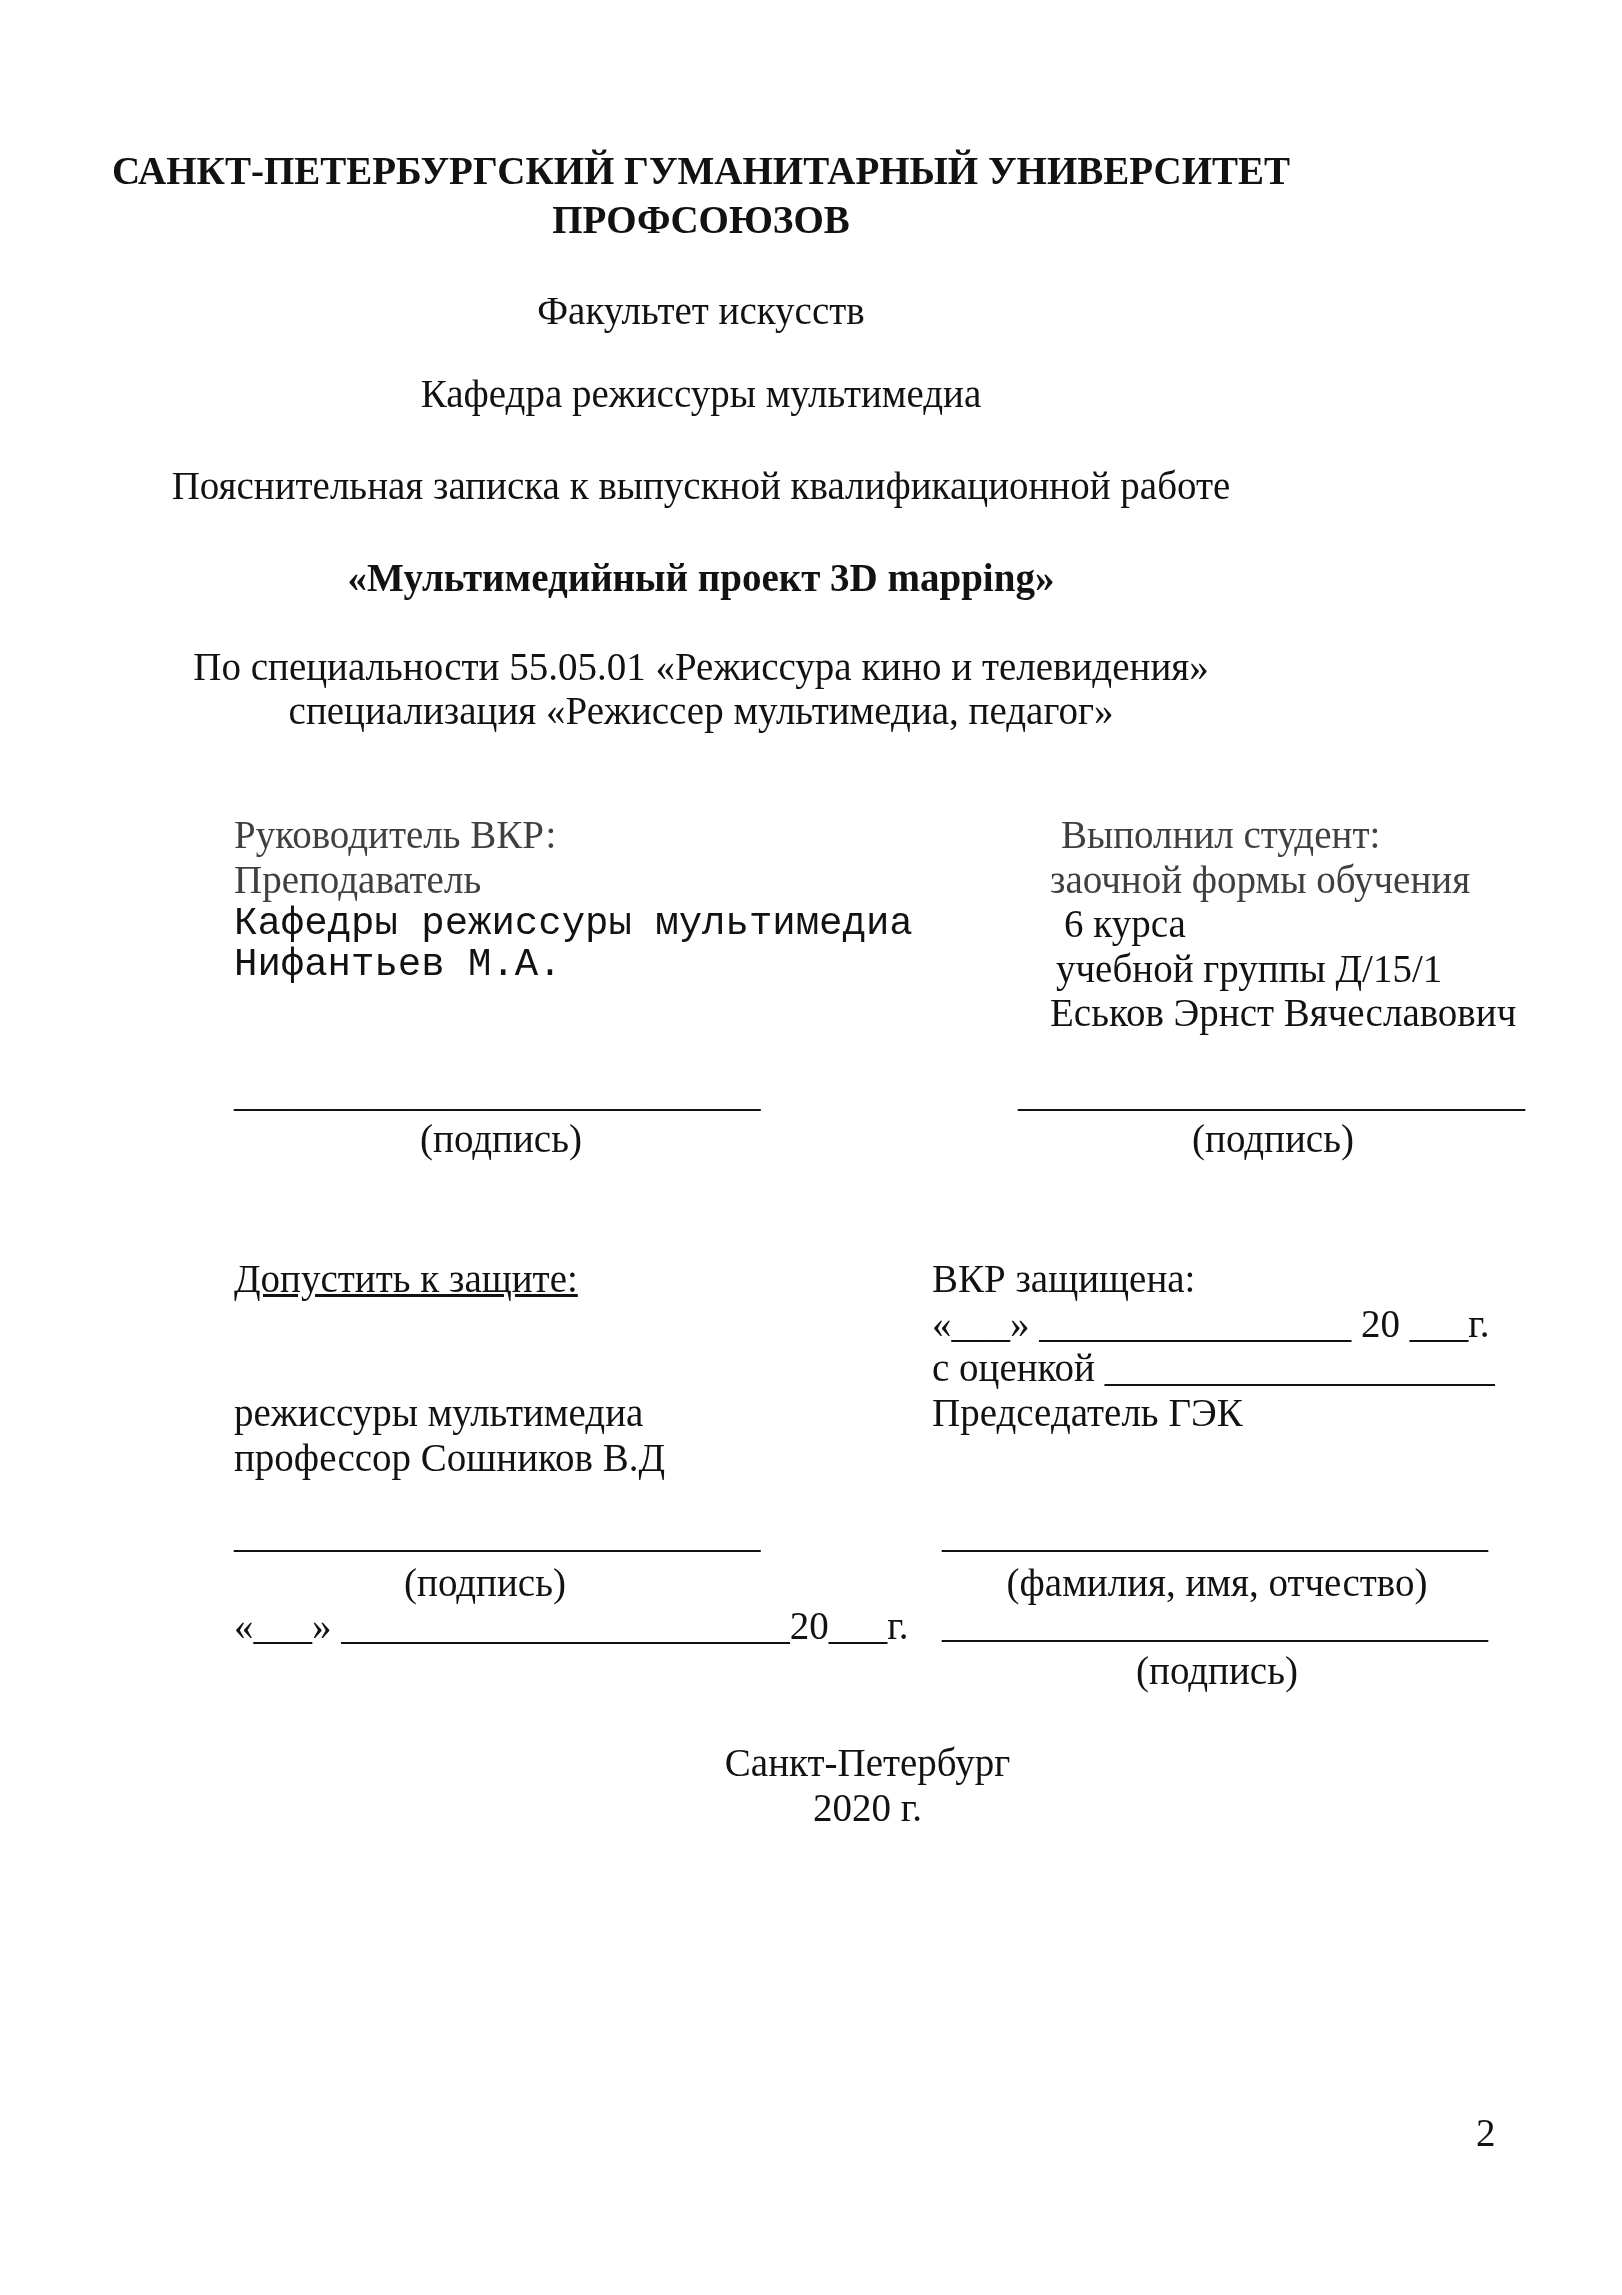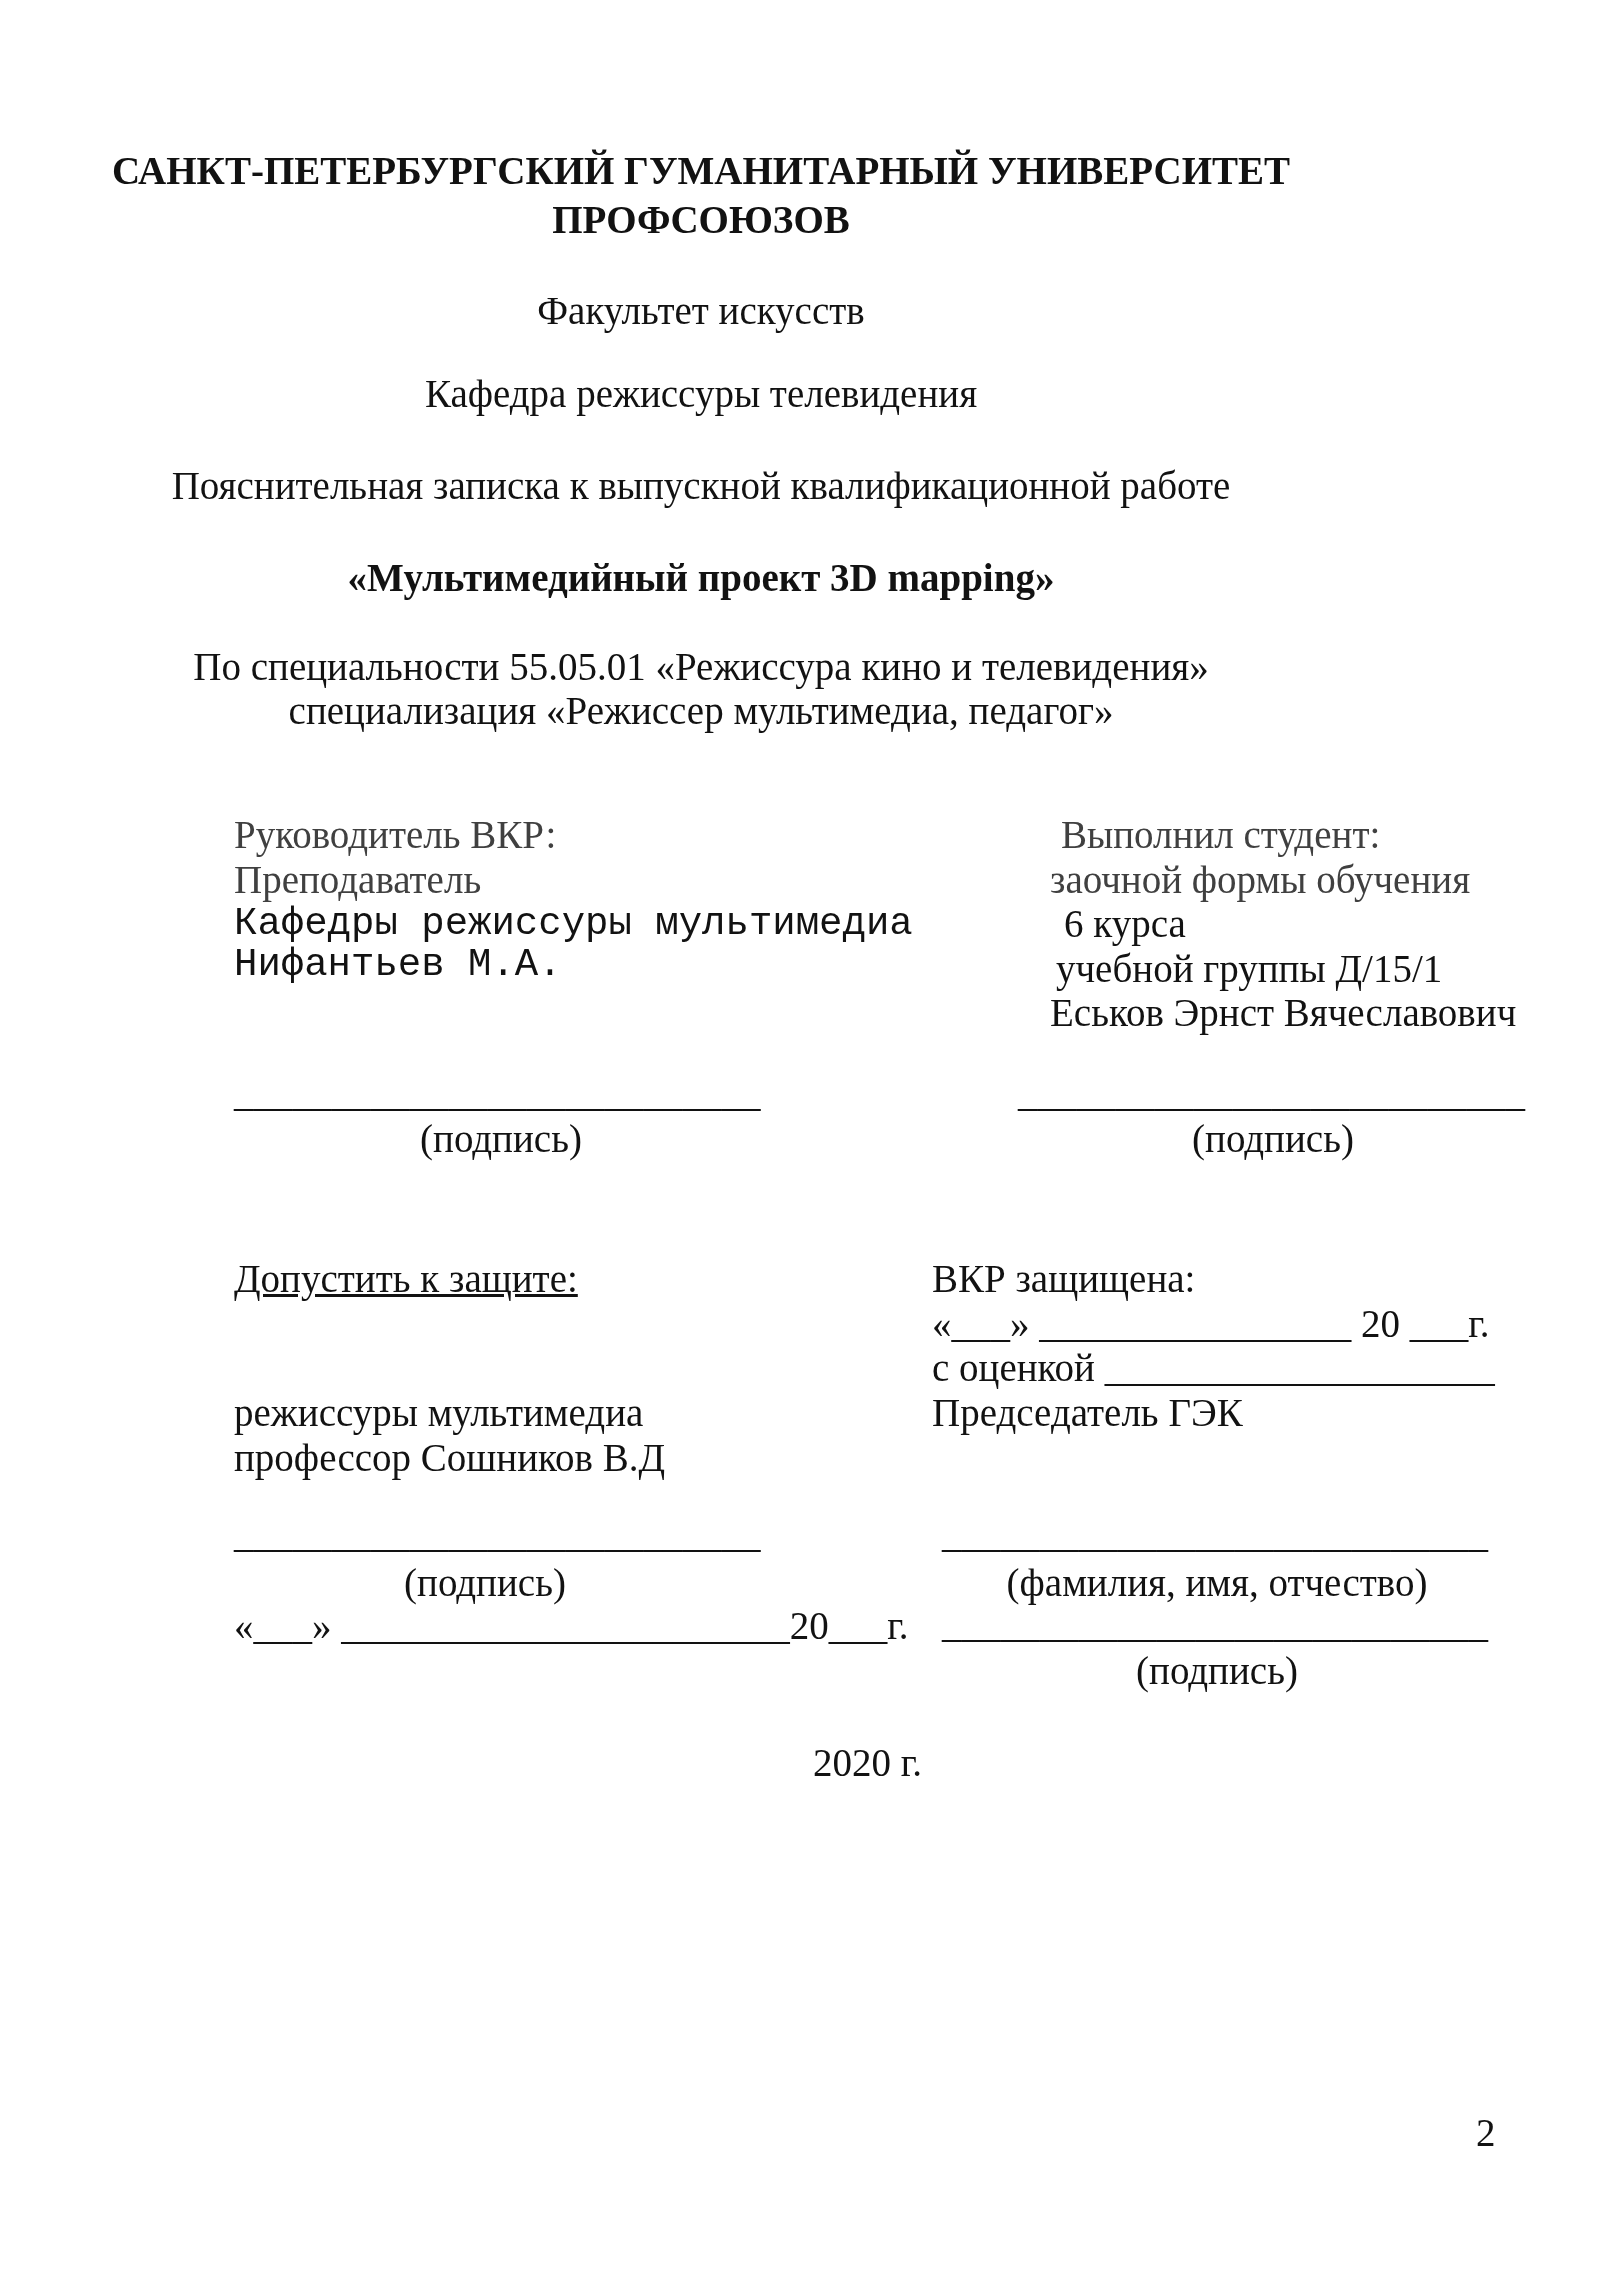--- a/index.html
+++ b/index.html
@@ -50,21 +50,21 @@
 
 <div class="page">
 
   <div class="abs centered title-block bold" style="top:146px;">
     <div>САНКТ-ПЕТЕРБУРГСКИЙ ГУМАНИТАРНЫЙ УНИВЕРСИТЕТ</div>
     <div>ПРОФСОЮЗОВ</div>
   </div>
 
   <div class="abs centered" style="top:289px;">Факультет искусств</div>
 
-  <div class="abs centered" style="top:372px;">Кафедра режиссуры телевидения</div>
+  <div class="abs centered" style="top:372px;">Кафедра режиссуры мультимедиа</div>
 
   <div class="abs centered" style="top:464px;">Пояснительная записка к выпускной квалификационной работе</div>
 
   <div class="abs centered bold" style="top:556px;">«Мультимедийный проект 3D mapping»</div>
 
   <div class="abs centered" style="top:645px;">По специальности 55.05.01 «Режиссура кино и телевидения»</div>
   <div class="abs centered" style="top:689px;">специализация «Режиссер мультимедиа, педагог»</div>
 
   <div class="abs muted" style="top:813px; left:234px;">Руководитель ВКР:</div>
   <div class="abs muted" style="top:858px; left:234px;">Преподаватель</div>
@@ -95,19 +95,20 @@
   <div class="abs sigline" style="top:1514px; left:234px;">___________________________</div>
   <div class="abs caption-block" style="top:1561px; left:234px; width:502px;">(подпись)</div>
   <div class="abs" style="top:1604px; left:234px;">«___» _______________________20___г.</div>
 
   <div class="abs sigline" style="top:1514px; left:942px;">____________________________</div>
   <div class="abs caption-block" style="top:1561px; left:942px; width:550px;">(фамилия, имя, отчество)</div>
   <div class="abs sigline" style="top:1604px; left:942px;">____________________________</div>
   <div class="abs caption-block" style="top:1649px; left:942px; width:550px;">(подпись)</div>
 
   <div class="abs footer-block" style="top:1740px; left:671px; width:393px;">
+    <div>Санкт-Петербург</div>
     <div>2020 г.</div>
   </div>
 
   <div class="abs" style="top:2111px; left:1476px;">2</div>
 
 </div>
 
 
 </body></html>

